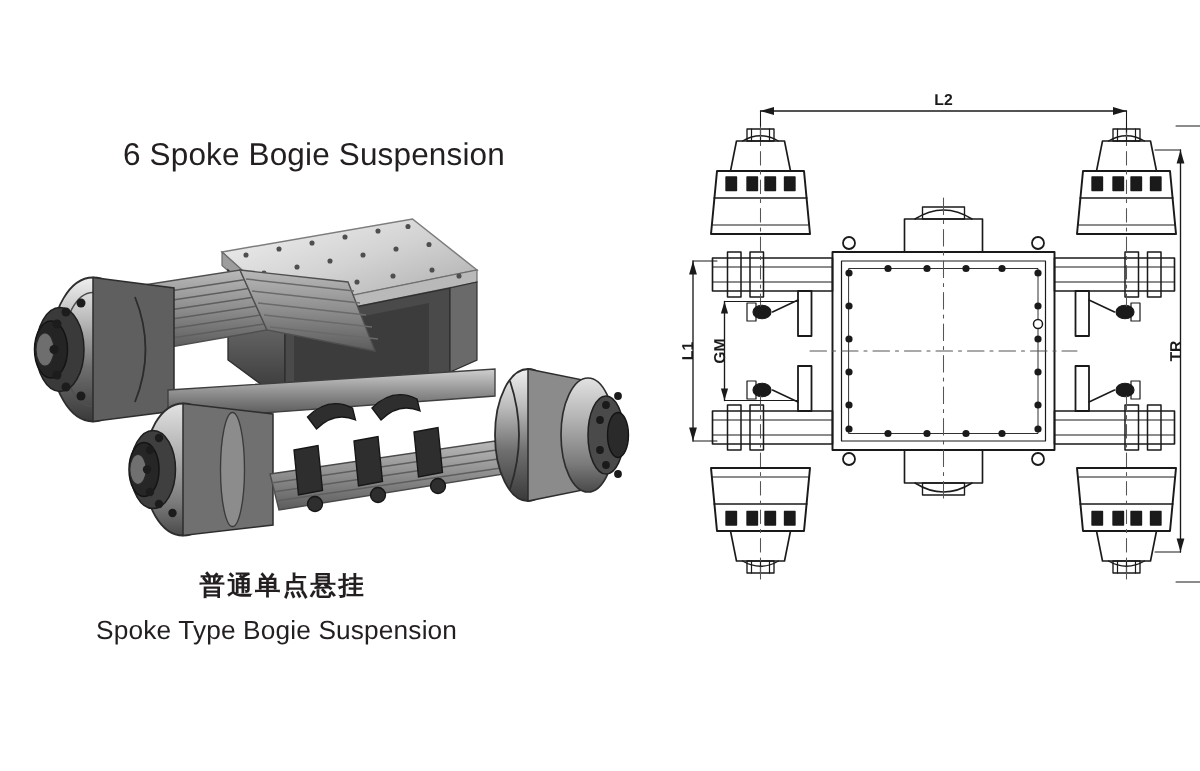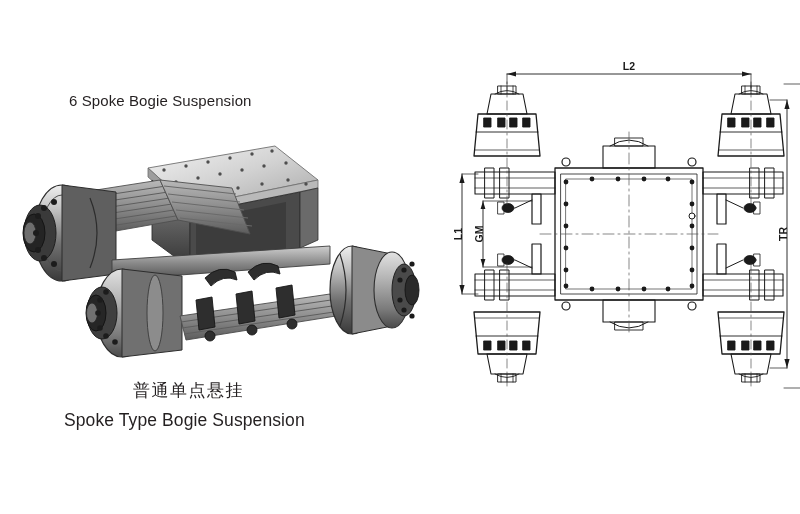--- a/index.html
+++ b/index.html
@@ -17,30 +17,31 @@
   }
 
   
   .caption {
     position: absolute;
     color: #231f20;
     white-space: nowrap;
     font-weight: 400;
   }
   #title-top {
-    left: 69px;
+    left: 82px;
     top: 92px;
-    font-size: 15px;
+    font-size: 21px;
     letter-spacing: 0.1px;
   }
   #caption-cn {
     left: 133px;
     top: 379px;
     font-size: 17px;
     letter-spacing: 1.5px;
+    font-weight: bold;
   }
   #caption-en {
     left: 64px;
     top: 410px;
     font-size: 17.5px;
     letter-spacing: 0.1px;
   }
 
   
   #photo {

